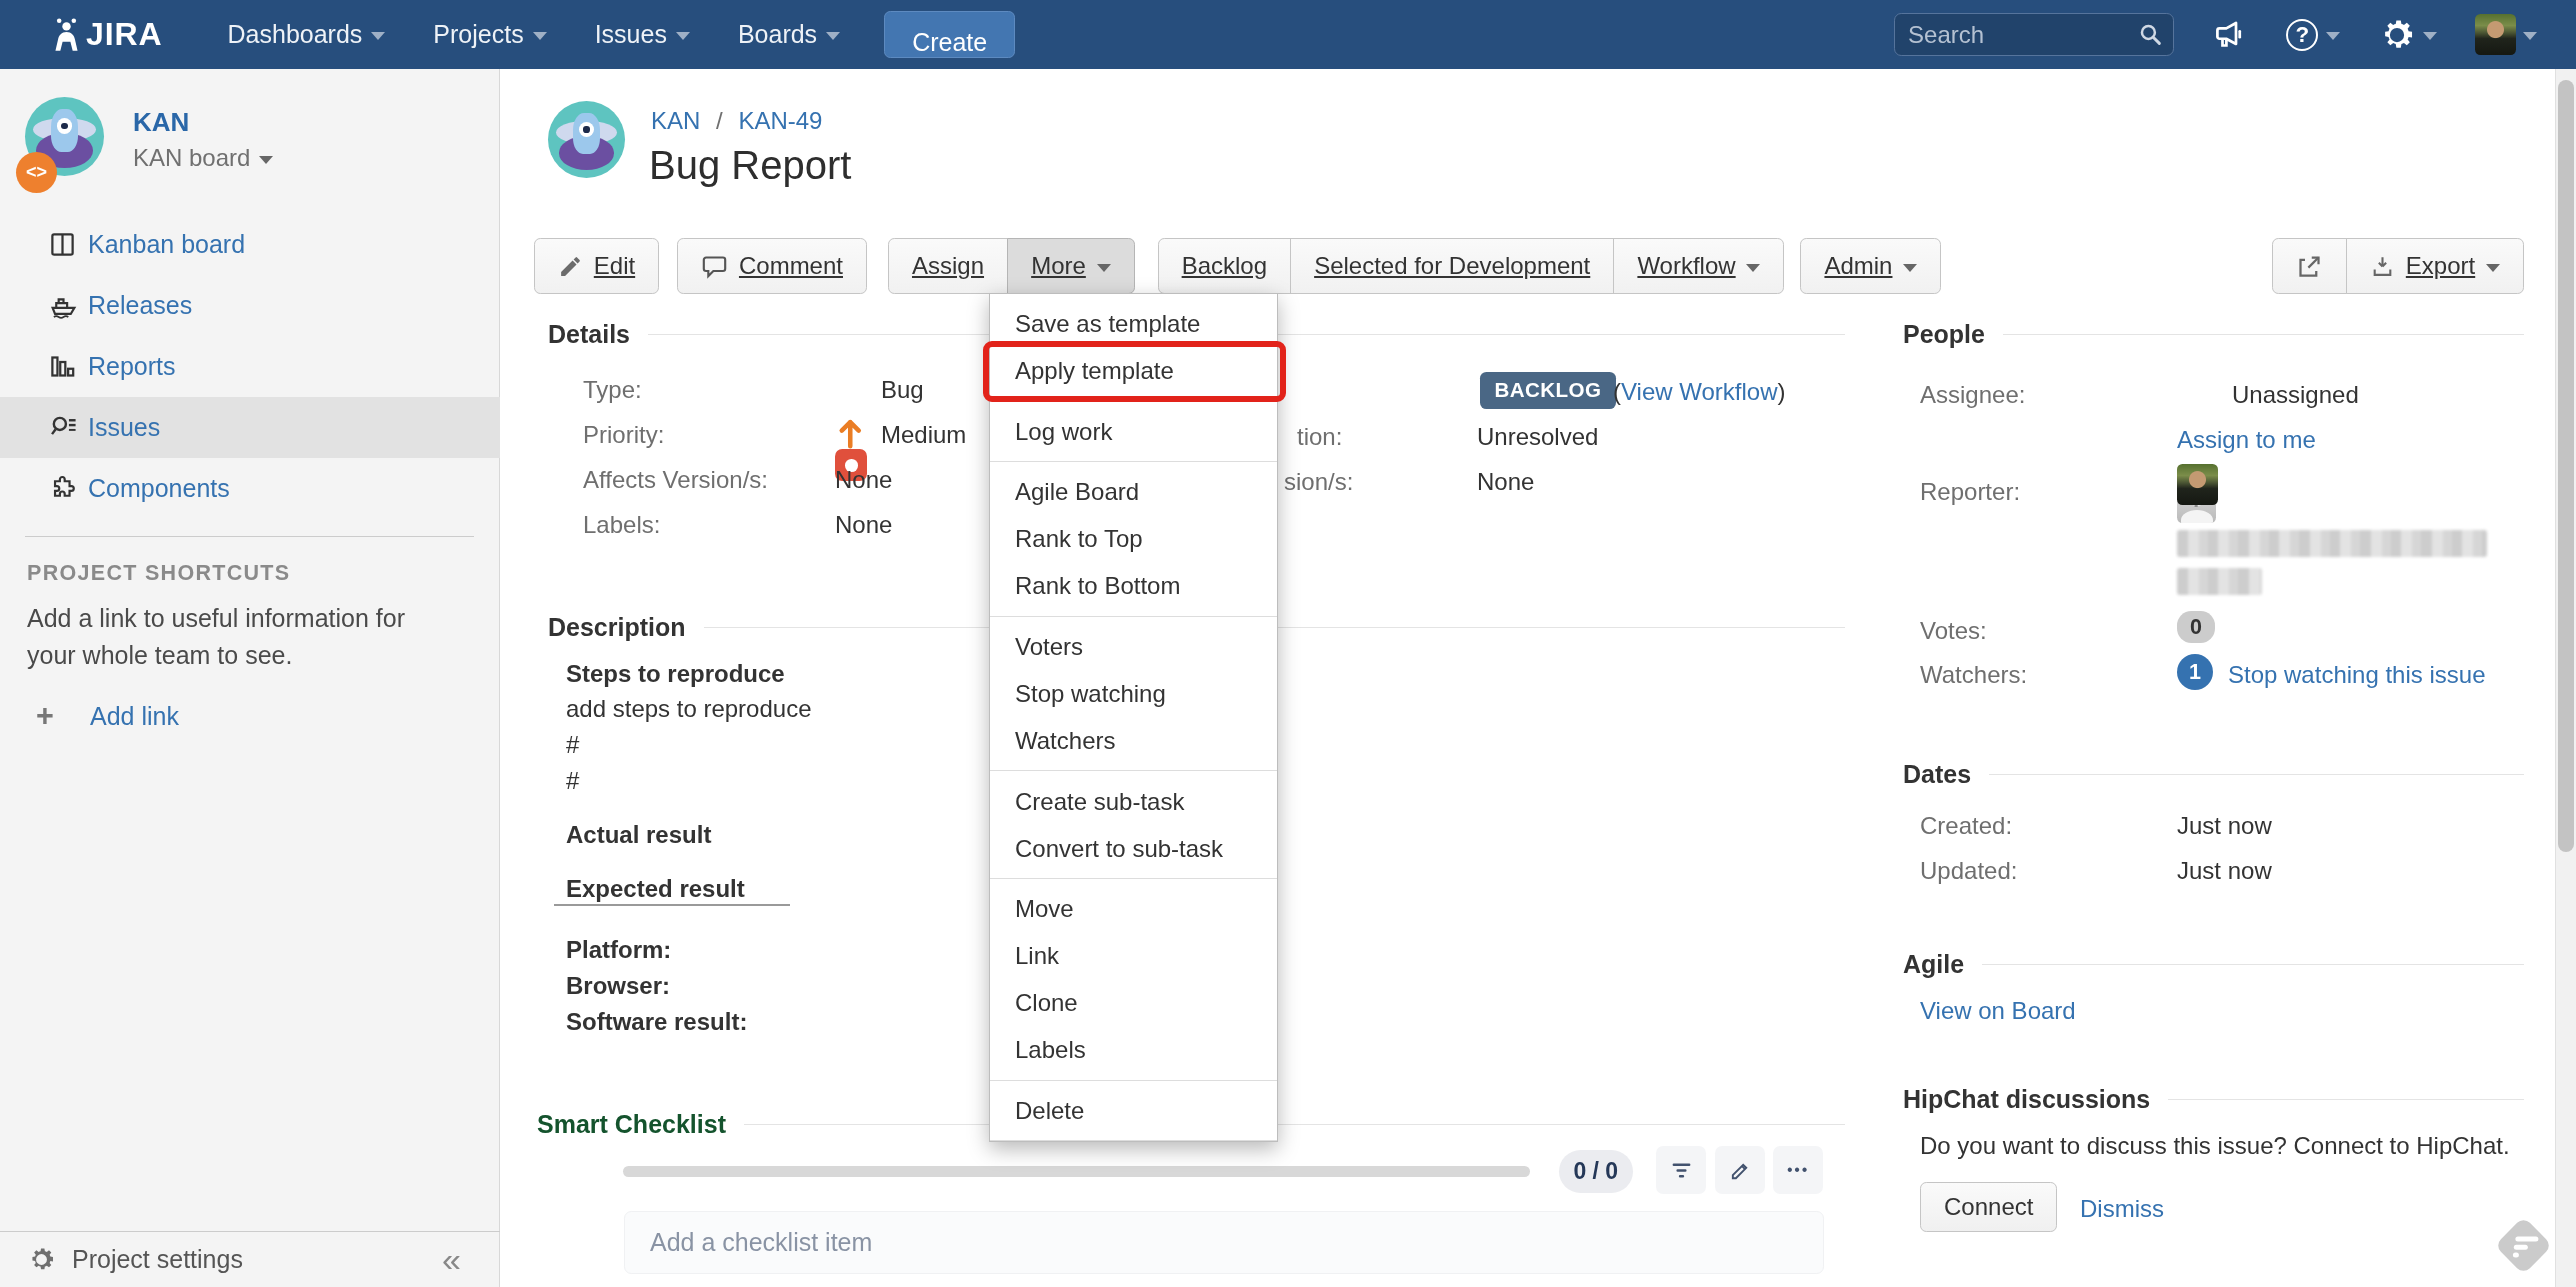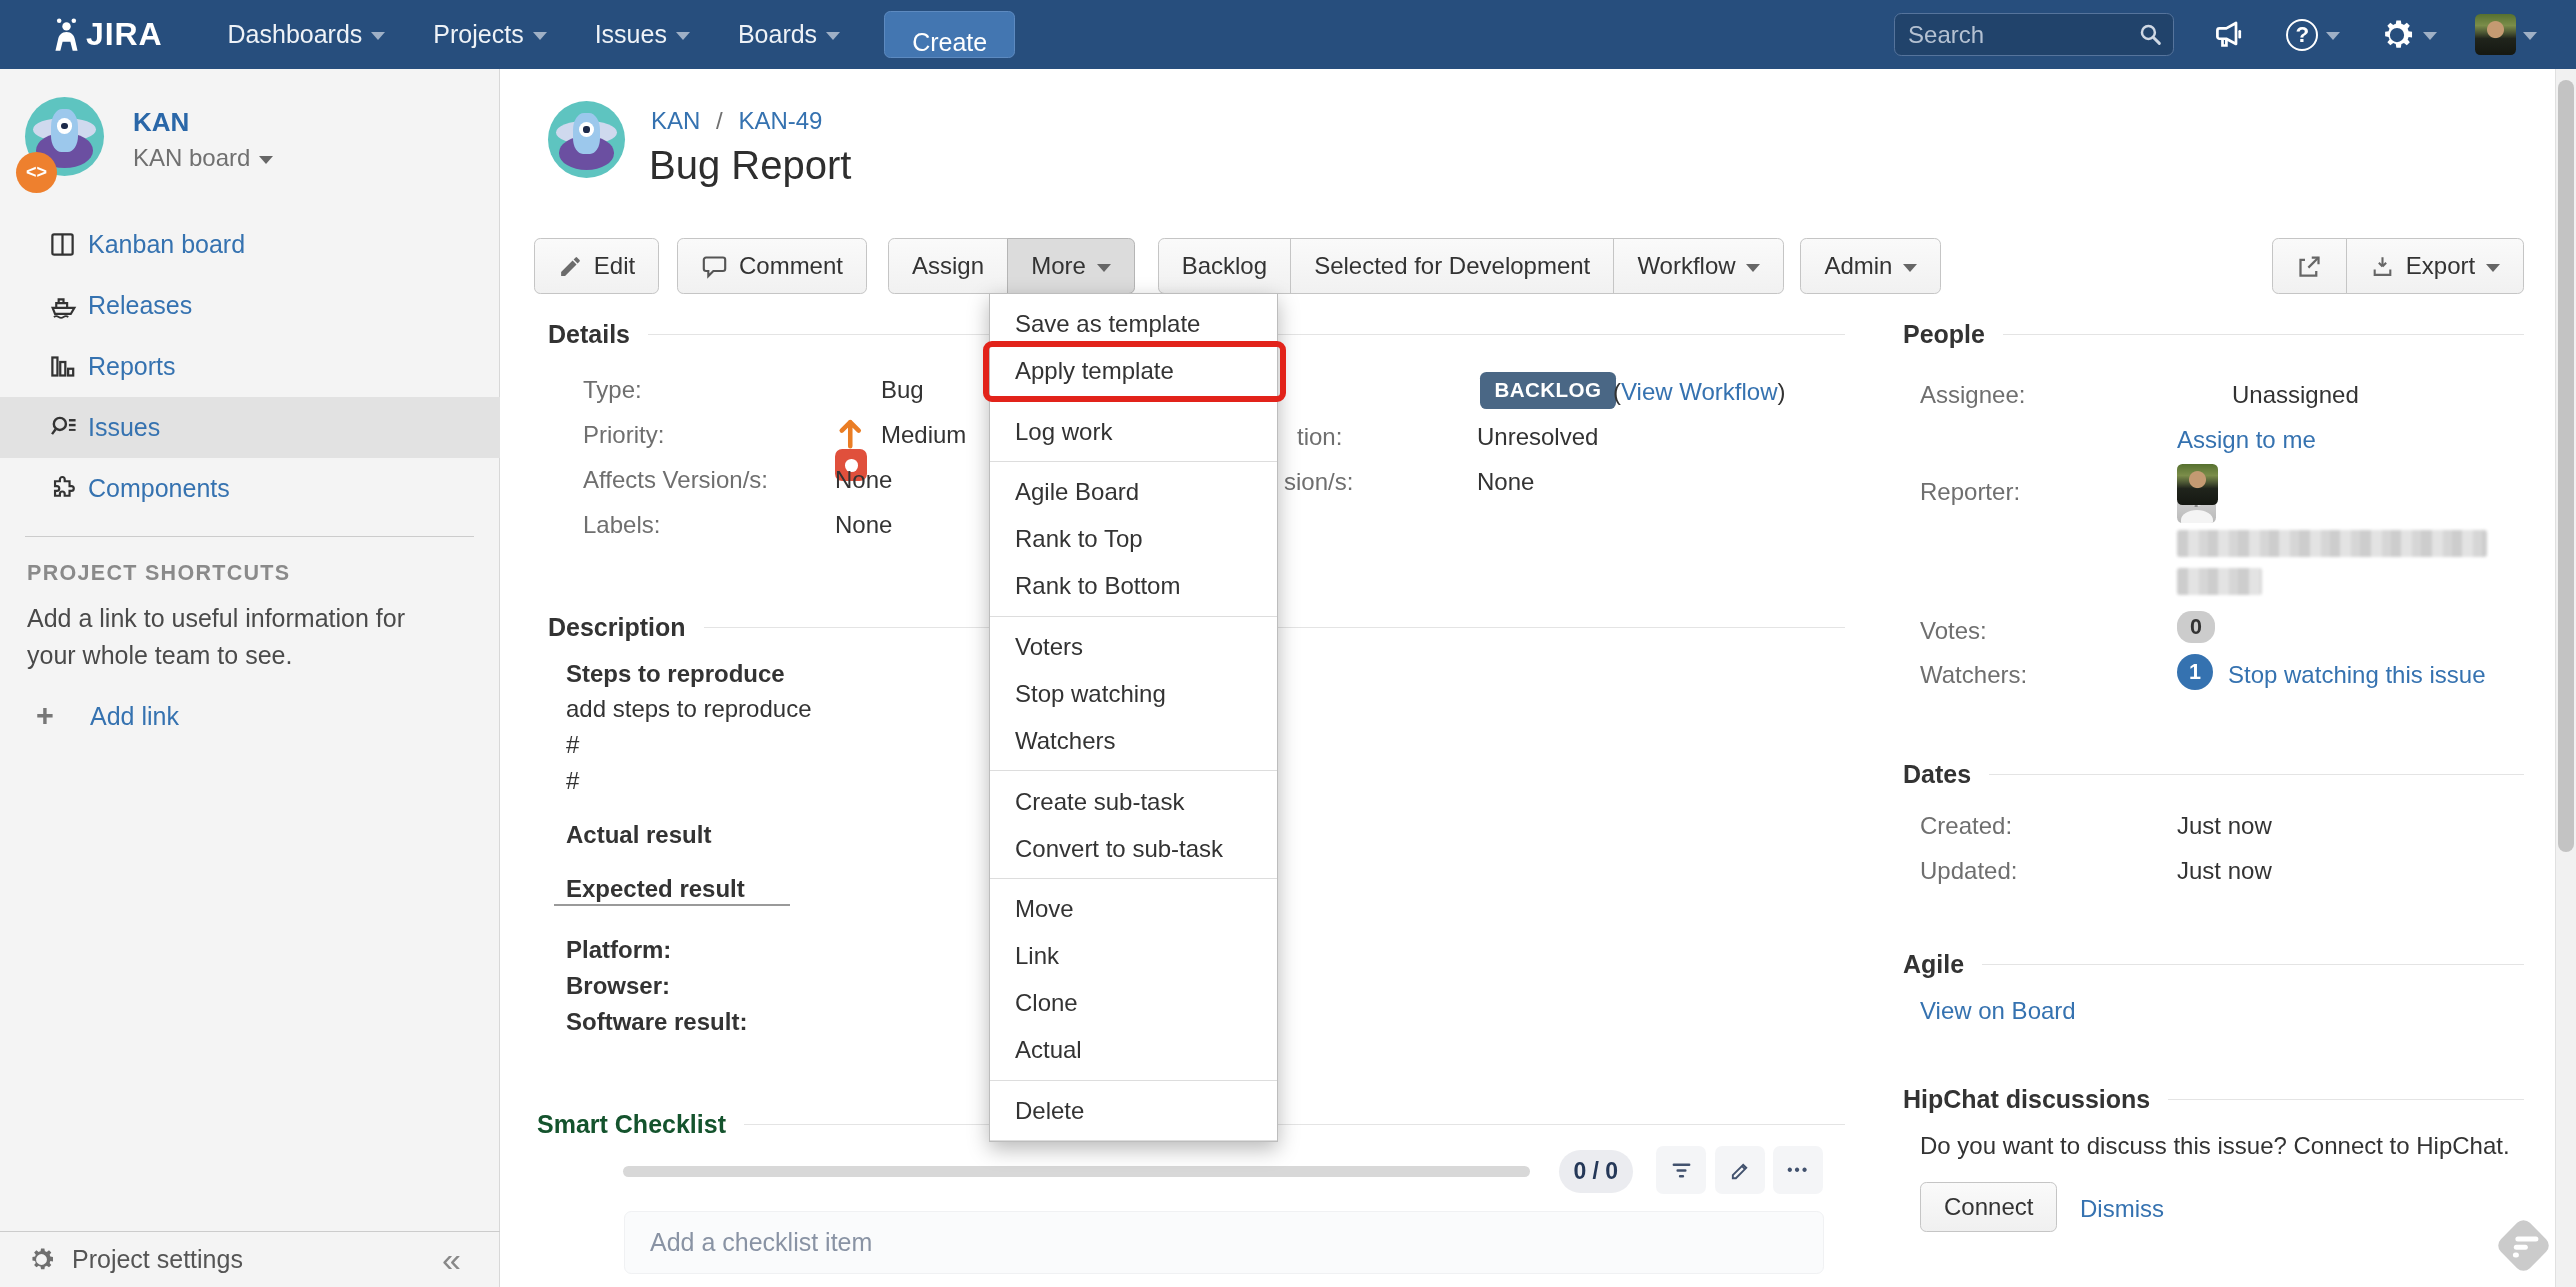--- a/index.html
+++ b/index.html
@@ -50,21 +50,21 @@
   .addlink-row { position:absolute; left:0; top:624px; width:500px; height:50px; }
   .side-footer-div { position:absolute; left:0; top:1162px; width:500px; height:0.9px; background:#ccc; }
   .side-footer { position:absolute; left:0; top:1163px; width:500px; height:55px; display:flex; align-items:center; }
 
   
   .main { position:absolute; left:500px; top:69px; width:2076px; height:1218px; background:#fff; }
   .breadcrumb a, .link { color:#3572b0; text-decoration:none; cursor:pointer; }
   .page-title { font-size:40px; color:#2e2e2e; }
 
   .toolbar { position:absolute; left:34px; top:169px; display:flex; align-items:center; z-index:5; }
-  .btn { height:56px; display:flex; align-items:center; gap:10.8px; padding:0 23px; background:linear-gradient(#fafafa,#f1f1f1); border:0.9px solid #c5c5c5; border-radius:6.3px; font-size:24px; color:#333; cursor:pointer; white-space:nowrap; }
+  .btn { height:56px; display:flex; align-items:center; gap:10.8px; padding:0 23px; background:linear-gradient(#fafafa,#f1f1f1); border:0.9px solid #c5c5c5; border-radius:6.3px; font-size:24px; color:#333; cursor:pointer; white-space:nowrap;text-decoration:underline; }
   .btn.pressed { background:#dcdcdc; border-color:#b5b5b5; }
   .group { display:flex; }
   .group .btn { border-radius:0; margin-left:-0.9px; }
   .group .btn:first-child { border-radius:6.3px 0 0 6.3px; margin-left:0; }
   .group .btn:last-child { border-radius:0 6.3px 6.3px 0; }
   .gap20{margin-left:18px} .gap22{margin-left:21px} .gap26{margin-left:23px} .gap31{margin-left:16px}
   .toolbar-right { position:absolute; right:52px; top:169px; display:flex; z-index:5; }
 
   
   .dropdown { position:absolute; left:489px; top:224px; width:289px; background:#fff; border:0.9px solid #bdbdbd; box-shadow:0 7.2px 20px rgba(0,0,0,.28); z-index:20; }
@@ -468,21 +468,21 @@
       <div class="menu-item">Watchers</div>
     </div>
     <div class="menu-group">
       <div class="menu-item">Create sub-task</div>
       <div class="menu-item">Convert to sub-task</div>
     </div>
     <div class="menu-group">
       <div class="menu-item">Move</div>
       <div class="menu-item">Link</div>
       <div class="menu-item">Clone</div>
-      <div class="menu-item">Actual</div>
+      <div class="menu-item">Labels</div>
     </div>
     <div class="menu-group">
       <div class="menu-item">Delete</div>
     </div>
     <div class="highlight-box"></div>
   </div>
 
   
   <div class="feedly">
     <span class="bar" style="left:7.2px;top:10.8px;width:23px;height:5.4px"></span>

